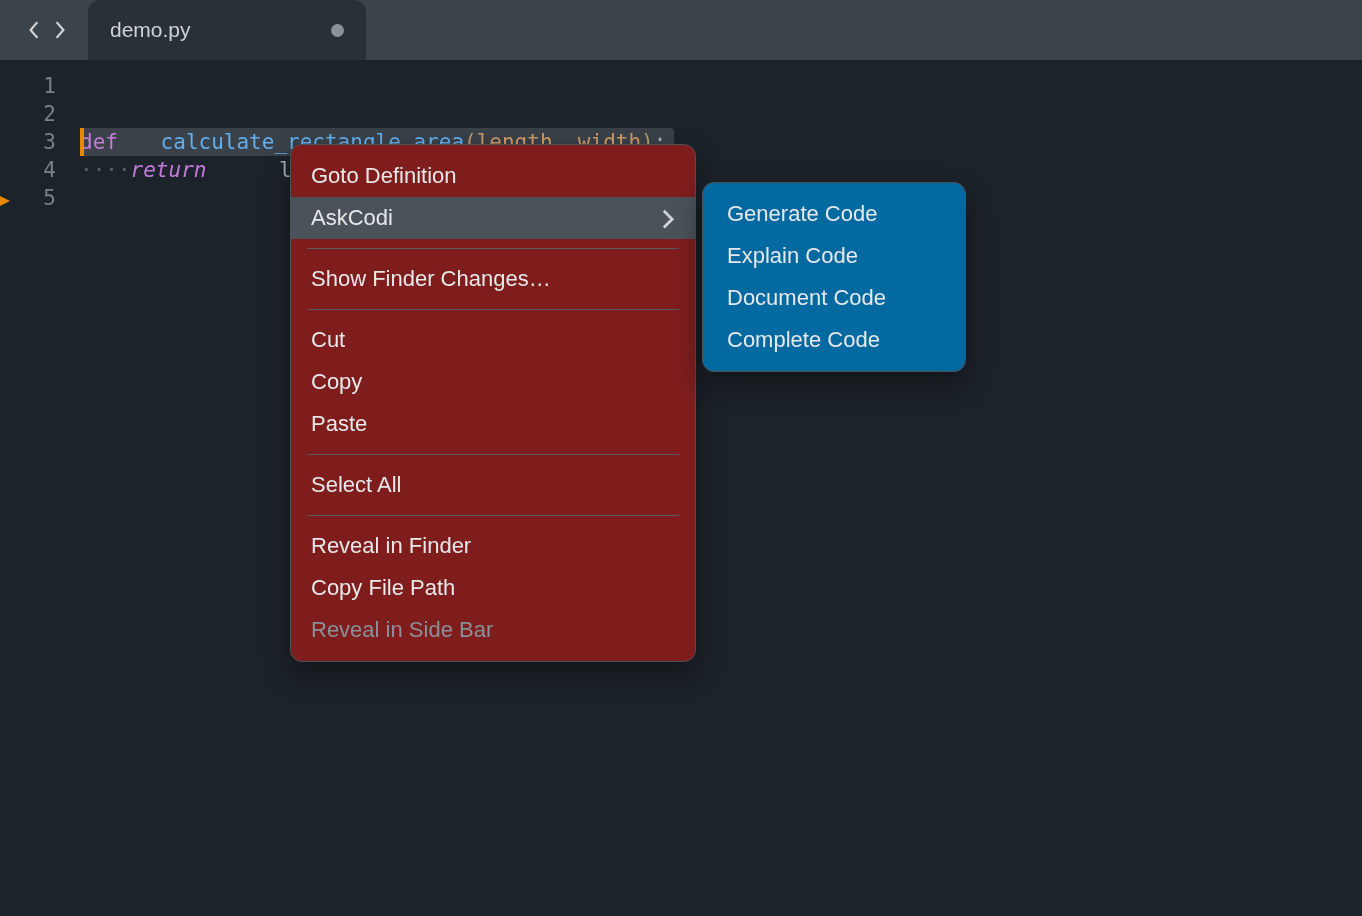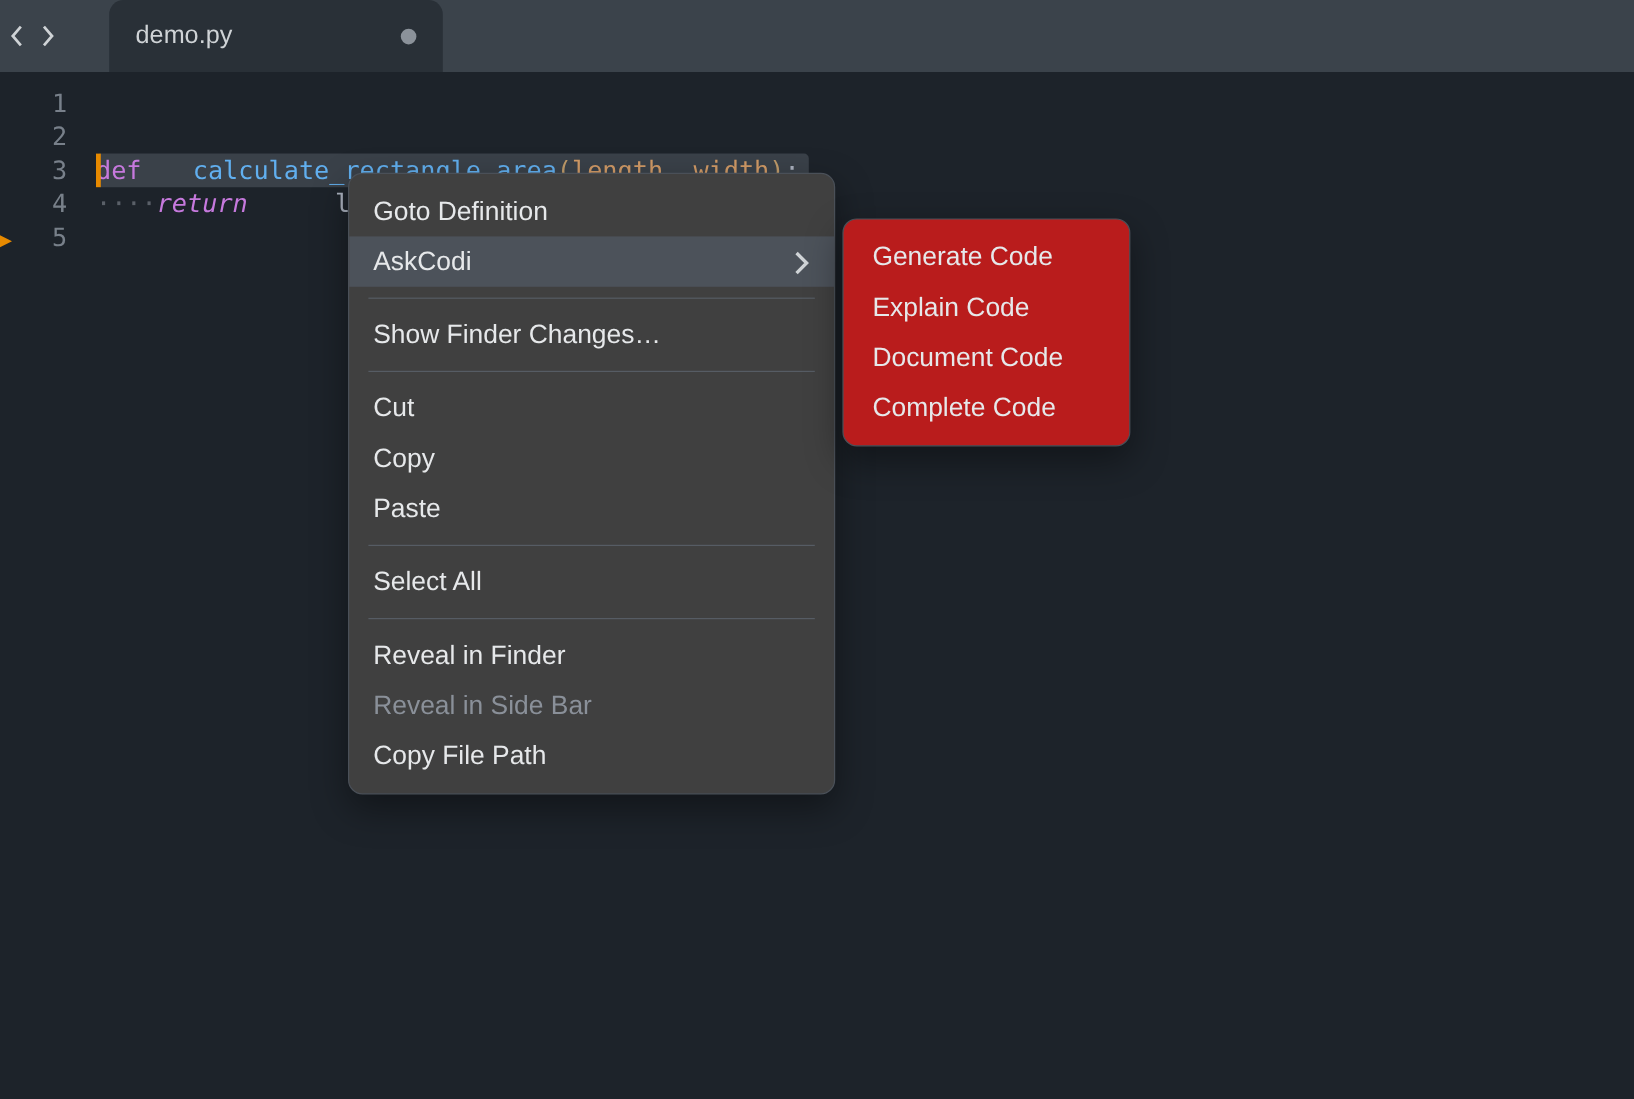--- a/index.html
+++ b/index.html
@@ -13,22 +13,21 @@
     background: #1d232a;
     font-family: -apple-system, BlinkMacSystemFont, "Segoe UI", sans-serif;
     overflow: hidden;
     position: relative;
   }
   .titlebar {
     height: 60px;
     background: #3b434b;
     display: flex;
     align-items: center;
-    padding-left: 4px;
-    gap: 23px;
+    padding-left: 24px;
   }
   .nav-arrows {
     display: flex;
     gap: 6px;
     margin-right: 18px;
   }
   .nav-arrow {
     width: 20px;
     height: 20px;
     display: flex;
@@ -120,32 +119,32 @@
     width: 22px;
     height: 22px;
   }
   .left-diamond svg { width: 22px; height: 22px; }
 
   .context-menu {
     position: absolute;
     left: 290px;
     top: 144px;
     width: 406px;
-    background: #404040;
+    background: #7f1d1d;
     border: 1px solid #4a5058;
     border-radius: 12px;
     padding: 10px 0;
     box-shadow: 0 12px 30px rgba(0,0,0,0.4);
   }
   .submenu {
     position: absolute;
     left: 702px;
     top: 182px;
-    width: 240px;
-    background: #b91c1c;
+    width: 264px;
+    background: #0369a1;
     border: 1px solid #4a5058;
     border-radius: 12px;
     padding: 10px 0;
     box-shadow: 0 12px 30px rgba(0,0,0,0.4);
     text-align: right;
   }
   .menu-item {
     padding: 8px 20px;
     color: #e6e8ea;
     font-size: 22px;
@@ -260,26 +259,26 @@
     <span>Paste</span>
   </div>
   <div class="menu-sep"></div>
   <div class="menu-item">
     <span>Select All</span>
   </div>
   <div class="menu-sep"></div>
   <div class="menu-item">
     <span>Reveal in Finder</span>
   </div>
+  <div class="menu-item">
+    <span>Copy File Path</span>
+  </div>
   <div class="menu-item disabled">
     <span>Reveal in Side Bar</span>
   </div>
-  <div class="menu-item">
-    <span>Copy File Path</span>
-  </div>
 </div>
 
 <div class="submenu">
   <div class="menu-item">
     <span>Generate Code</span>
   </div>
   <div class="menu-item">
     <span>Explain Code</span>
   </div>
   <div class="menu-item">

